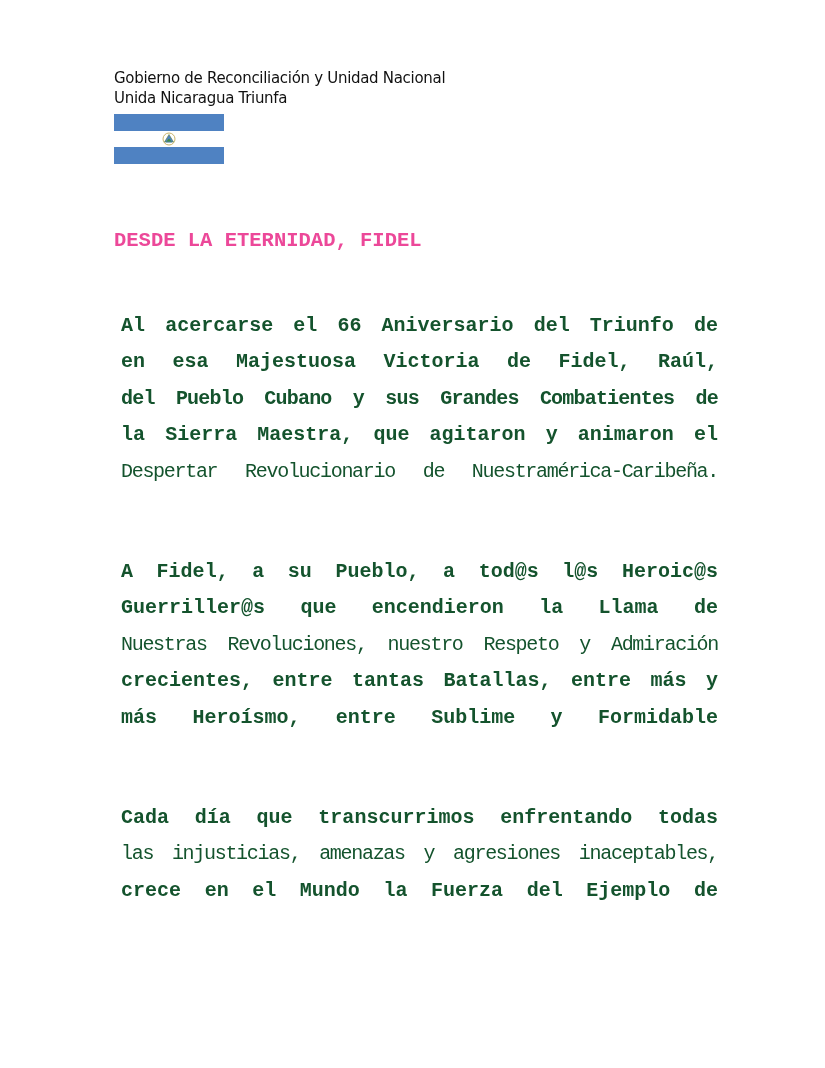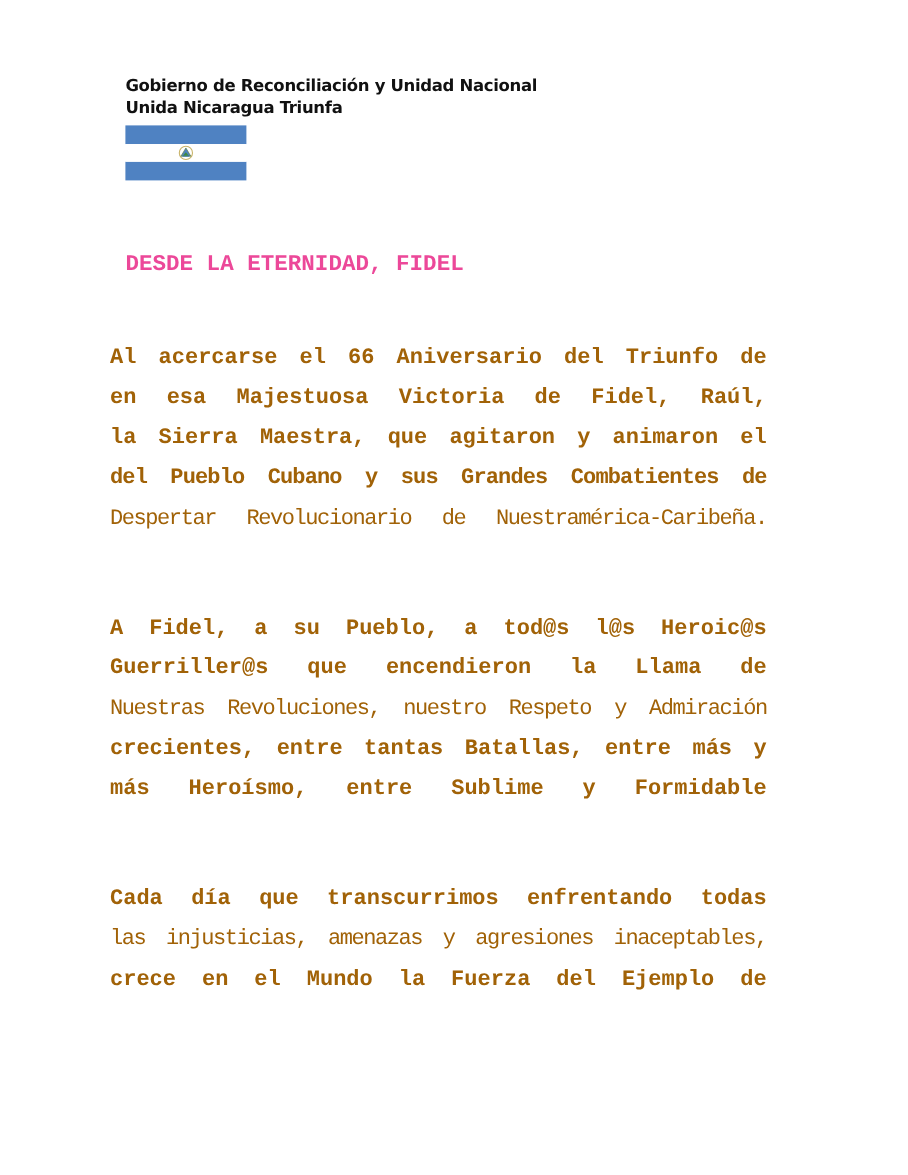--- a/index.html
+++ b/index.html
@@ -1,40 +1,40 @@
 <!DOCTYPE html>
 <html><head>
 <meta charset="utf-8">
 <style>
   html, body { margin: 0; padding: 0; background: #ffffff; }
   body { width: 825px; height: 1068px; position: relative; overflow: hidden; }
   .header {
     position: absolute; left: 114px; top: 68px;
-    font-family: "DejaVu Sans", sans-serif; font-weight: bold;
+    font-family: "DejaVu Sans", sans-serif; font-weight: normal;
     font-size: 15px; line-height: 20px; color: #111;
     letter-spacing: -0.3px;
   }
   .flag {
     position: absolute; left: 114px; top: 114px; width: 110px; height: 50px;
   }
   .flag .stripe { height: 16.67px; }
   .flag .blue { background: #4f82c2; }
   .flag .white { background: #ffffff; position: relative; }
   .flag .emblem {
     position: absolute; left: 47px; top: 1px; width: 16px; height: 14px;
   }
   .title {
     position: absolute; left: 114px; top: 229px;
     font-family: "Liberation Mono", monospace; font-weight: bold;
     font-size: 20.5px; color: #ec4899; white-space: pre;
   }
   .para {
-    position: absolute; left: 100px; width: 597px;
+    position: absolute; left: 121px; width: 597px;
     font-family: "Liberation Mono", monospace; font-weight: bold;
-    font-size: 20px; color: #a16207;
+    font-size: 20px; color: #14532d;
   }
   .line {
     height: 36.4px; line-height: 36.4px;
     text-align: justify; text-align-last: justify;
     white-space: nowrap; overflow: visible;
   }
   .line.last { text-align-last: left; }
   .line.condensed { letter-spacing: -1.3px; font-weight: normal; }
   .line.condensed2 { letter-spacing: -0.8px; }
 </style>
@@ -57,22 +57,22 @@
     </svg>
   </div>
   <div class="stripe blue"></div>
 </div>
 
 <div class="title">DESDE LA ETERNIDAD, FIDEL</div>
 
 <div class="para" style="top:308px;">
   <div class="line">Al acercarse el 66 Aniversario del Triunfo de</div>
   <div class="line">en esa Majestuosa Victoria de Fidel, Raúl,</div>
+  <div class="line condensed2">del Pueblo Cubano y sus Grandes Combatientes de</div>
   <div class="line">la Sierra Maestra, que agitaron y animaron el</div>
-  <div class="line condensed2">del Pueblo Cubano y sus Grandes Combatientes de</div>
   <div class="line condensed">Despertar Revolucionario de Nuestramérica-Caribeña.</div>
 </div>
 
 <div class="para" style="top:554px;">
   <div class="line">A Fidel, a su Pueblo, a tod@s l@s Heroic@s</div>
   <div class="line">Guerriller@s que encendieron la Llama de</div>
   <div class="line condensed">Nuestras Revoluciones, nuestro Respeto y Admiración</div>
   <div class="line">crecientes, entre tantas Batallas, entre más y</div>
   <div class="line">más Heroísmo, entre Sublime y Formidable</div>
 </div>

